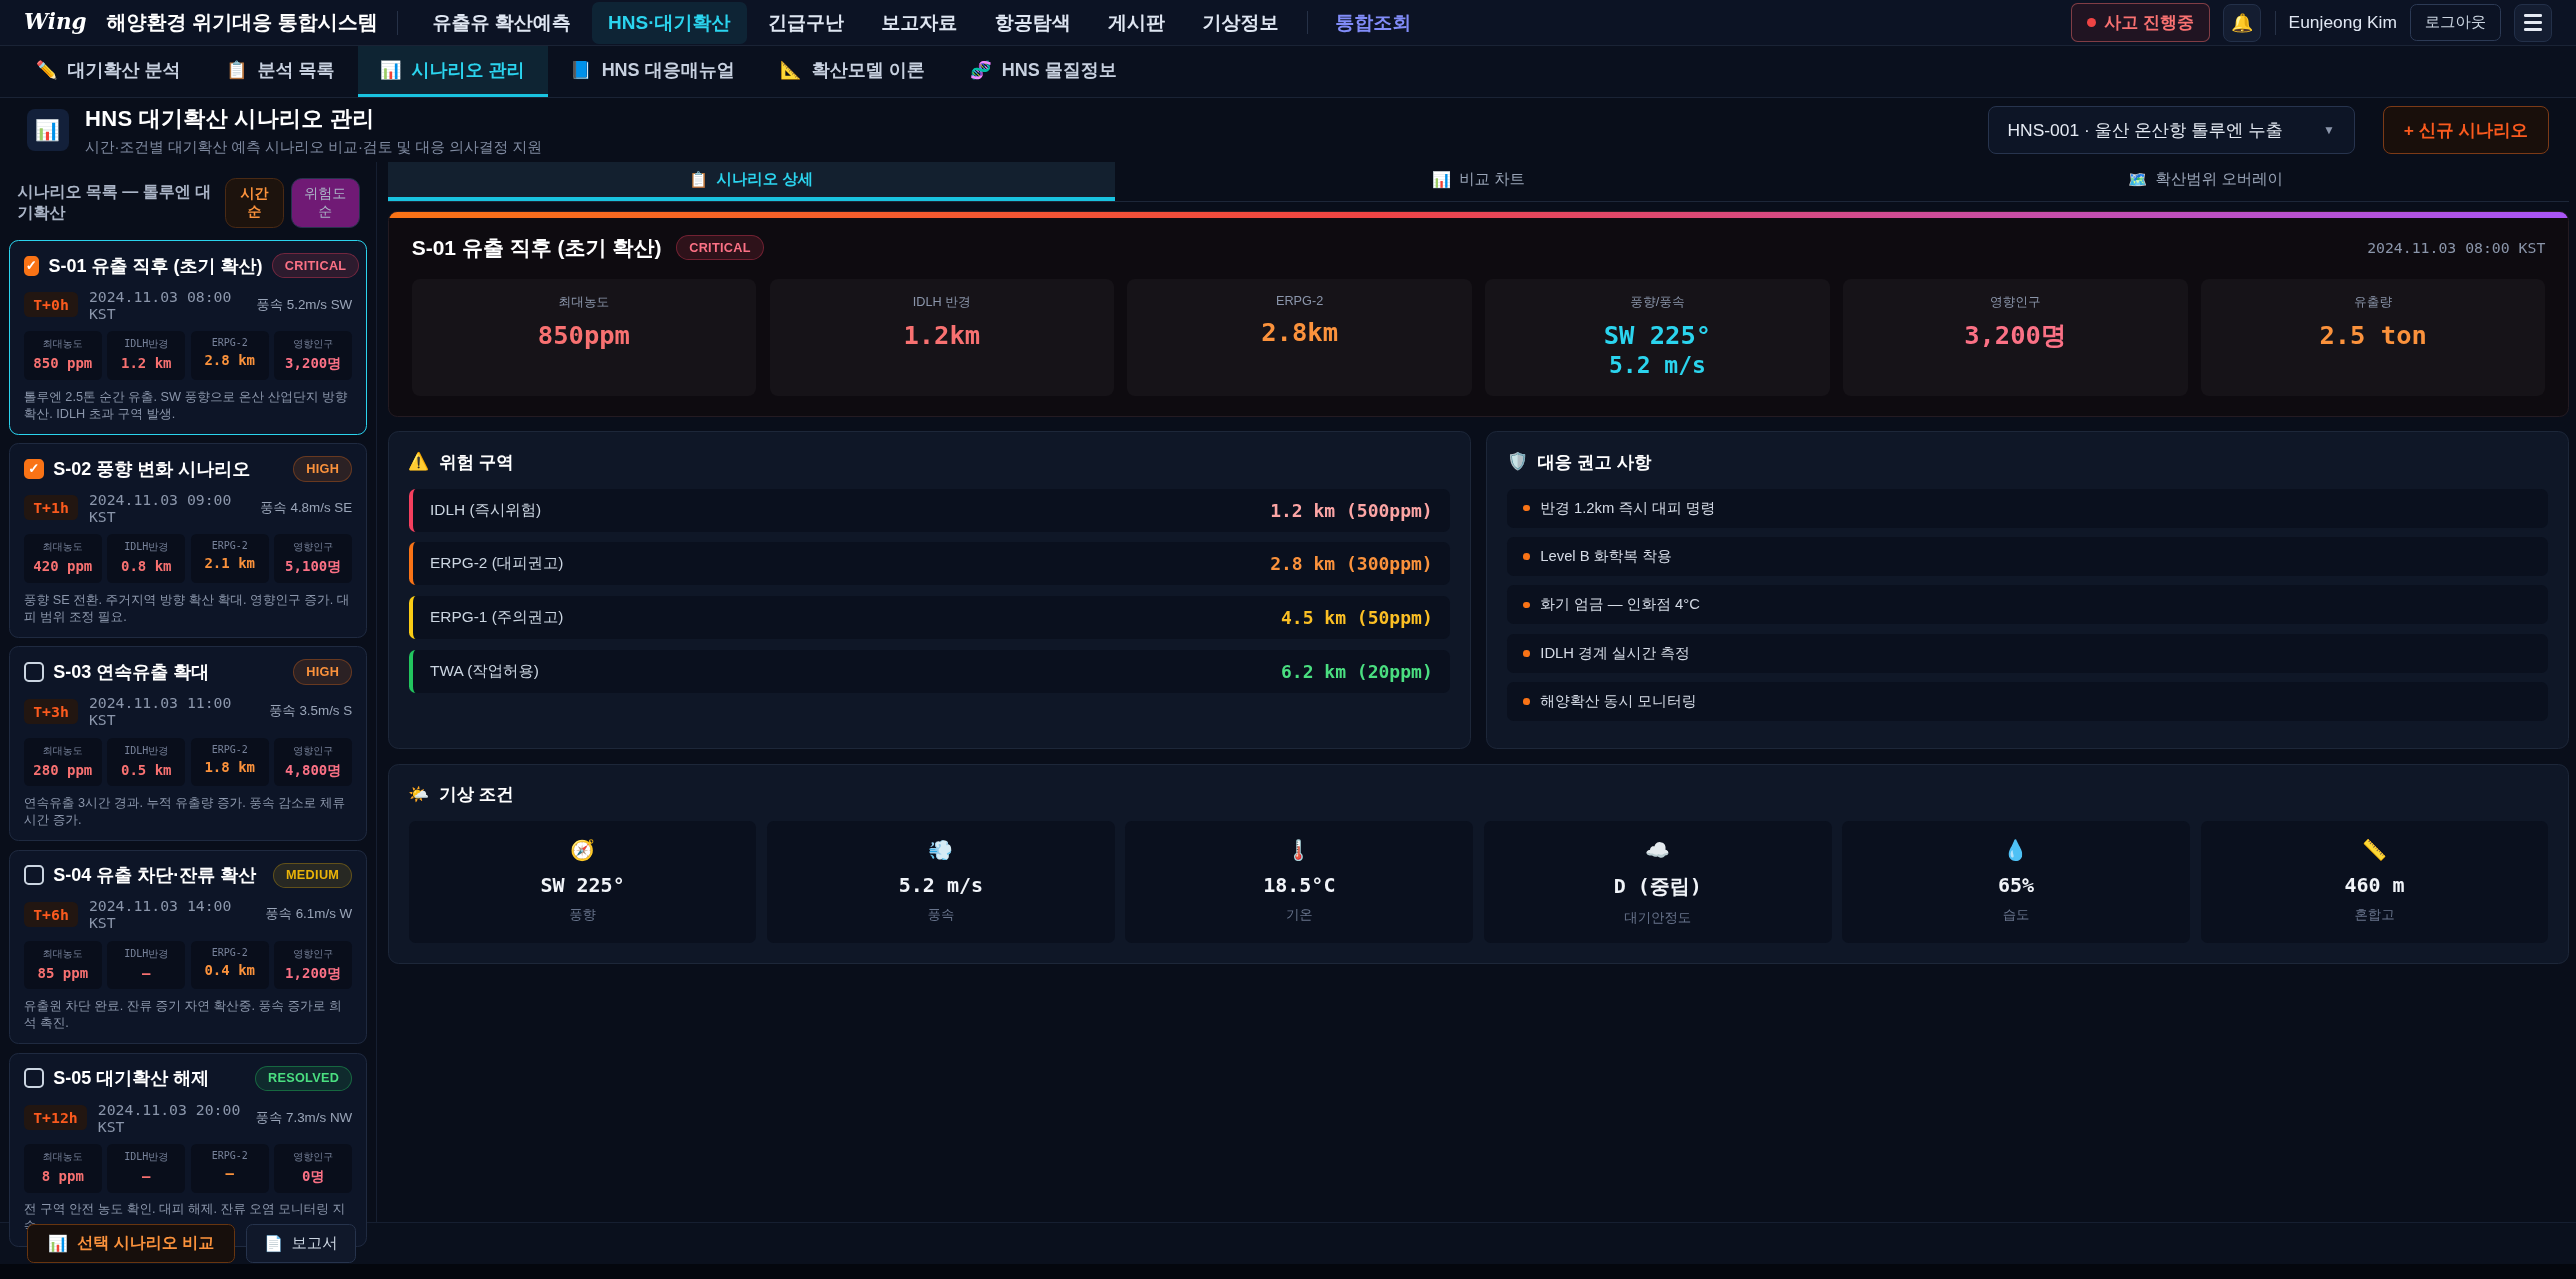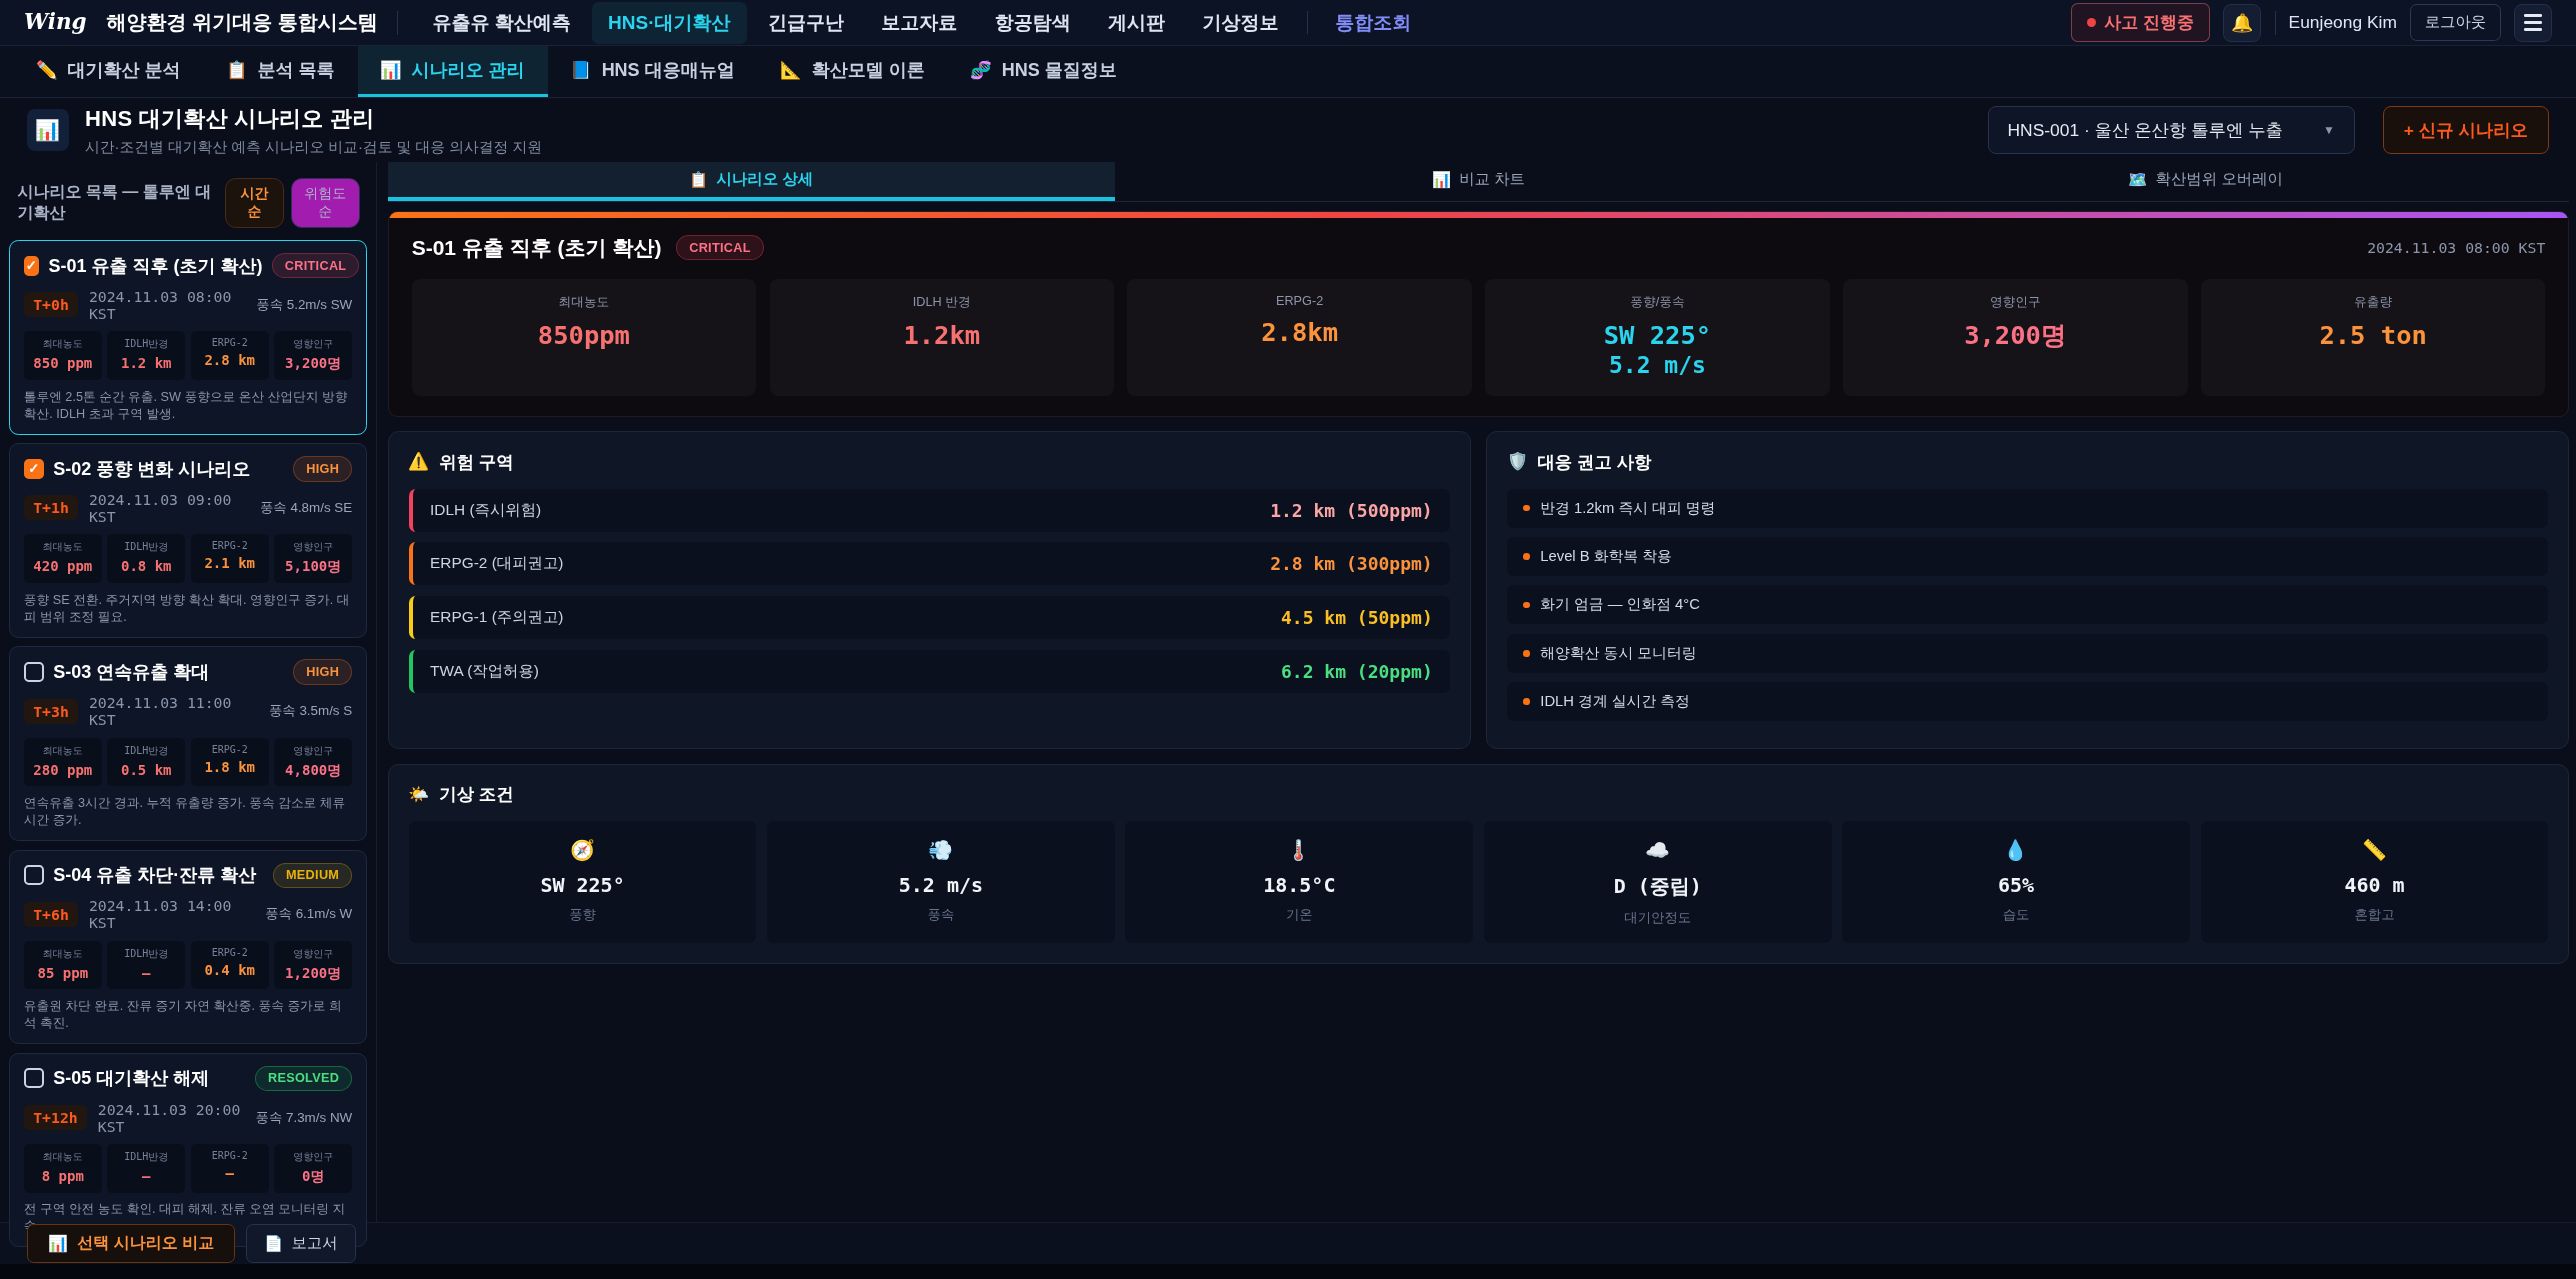--- a/index.html
+++ b/index.html
@@ -63,21 +63,21 @@
 
   
   .content { display:flex; height:1060px; }
   .sidebar { width:377px; border-right:0.7px solid #161f31; padding:8px 9.4px 0 9.4px; display:flex; flex-direction:column; }
   .main { flex:1; padding:0 6.7px 0 10.7px; }
 
   
   .sb-head { display:flex; align-items:center; justify-content:space-between; padding:8px 6.7px 12px 8px; }
   .sb-title { font-size:16px; font-weight:bold; color:#aab4c6; }
   .sb-sorts { display:flex; gap:6.7px; }
-  .sort-btn { font-size:14px; padding:6px 12px; border-radius:10.7px; background:#a21caf; border:0.7px solid #26334c; color:#aab4c6; cursor:pointer; }
+  .sort-btn { font-size:14px; padding:6px 12px; border-radius:10.7px; background:#701a75; border:0.7px solid #26334c; color:#aab4c6; cursor:pointer; }
   .sort-btn.active { color:#fb923c; background:#1d130d; border-color:#4a2a14; font-weight:bold; }
 
   .scard {
     background:#0d1527; border:1.3px solid #1f2a40; border-radius:9.4px;
     padding:12px 13.4px 10.7px 13.4px; margin-bottom:8.7px; cursor:pointer;
   }
   .scard.selected { border-color:#2bd4ee; }
   .sc-row1 { display:flex; align-items:center; gap:9.4px; }
   .cbox { width:20px; height:20px; border-radius:4.7px; border:2px solid #cbd5e1; background:transparent; display:flex; align-items:center; justify-content:center; }
   .cbox.checked { background:#f97316; border-color:#f97316; color:#ffffff; font-size:13.4px; font-weight:bold; }
@@ -503,25 +503,25 @@
         <div class="rec-row">
           <span class="bullet"></span>
           <span>Level B 화학복 착용</span>
         </div>
         <div class="rec-row">
           <span class="bullet"></span>
           <span>화기 엄금 — 인화점 4°C</span>
         </div>
         <div class="rec-row">
           <span class="bullet"></span>
-          <span>해양확산 동시 모니터링</span>
+          <span>IDLH 경계 실시간 측정</span>
         </div>
         <div class="rec-row">
           <span class="bullet"></span>
-          <span>IDLH 경계 실시간 측정</span>
+          <span>해양확산 동시 모니터링</span>
         </div>
       </div>
     </div>
 
     <div class="weather">
       <div class="panel-title">
         <span class="pticon">🌤️</span>
         <span>기상 조건</span>
       </div>
       <div class="wx-grid">

